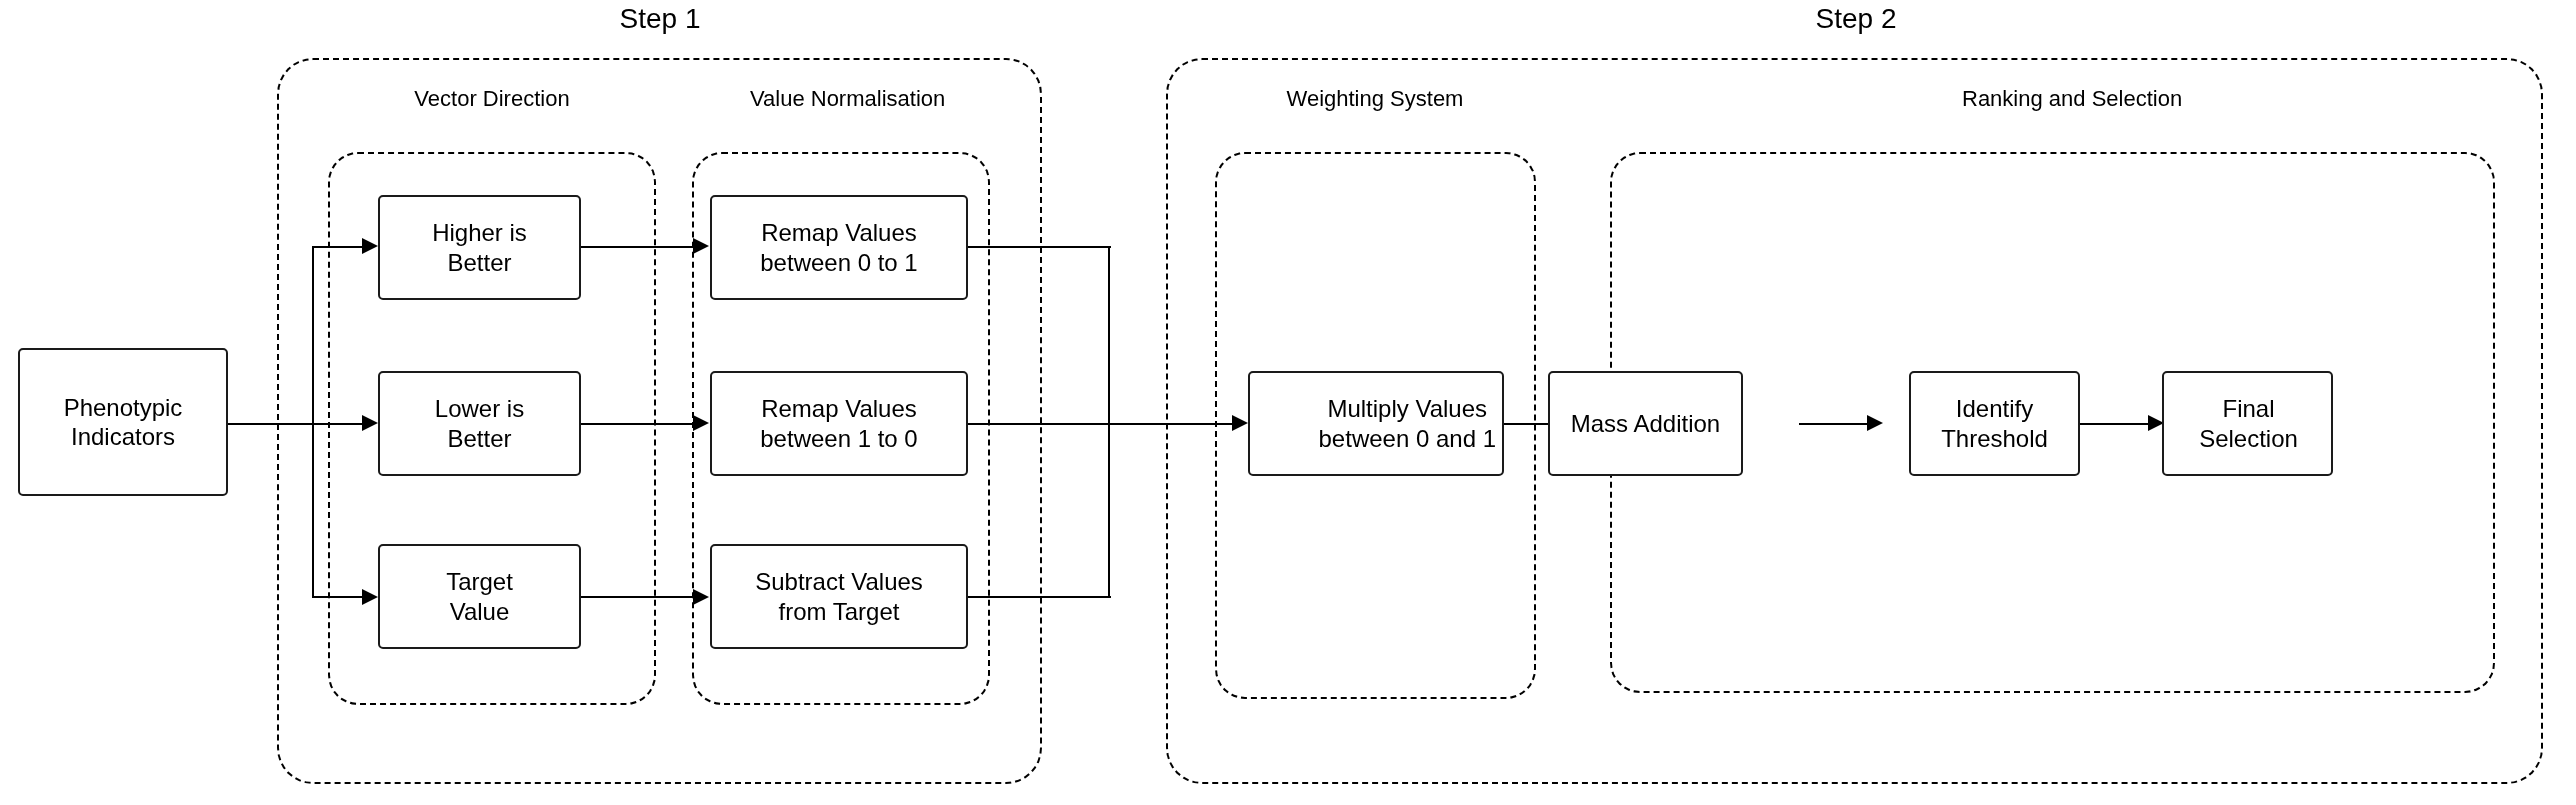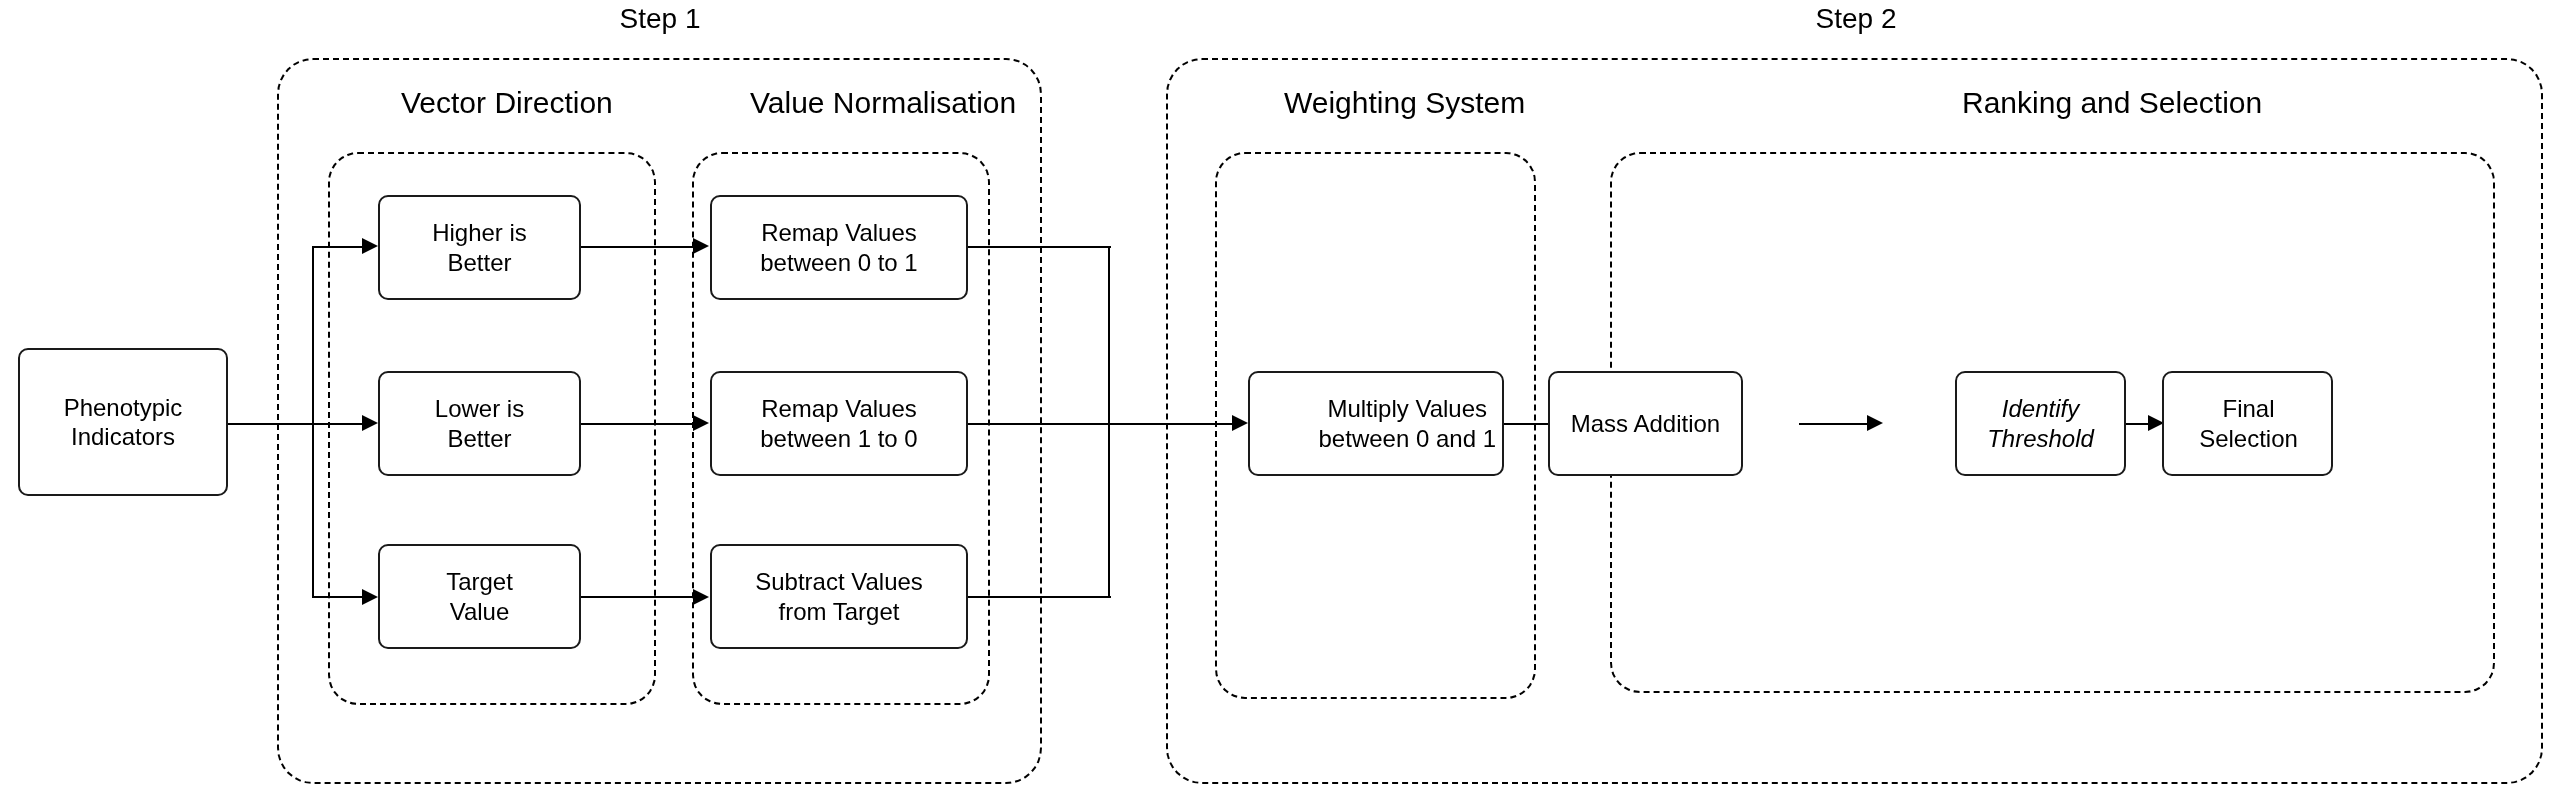--- a/index.html
+++ b/index.html
@@ -6,26 +6,26 @@
   #root{position:relative;width:2576px;height:806px;background:#ffffff;
         font-family:"Liberation Sans","DejaVu Sans",sans-serif;color:#000000;}
 
   
   .group{position:absolute;box-sizing:border-box;border:2.4px dashed #000000;
          border-radius:36px;background:transparent;}
   .group.inner{border-width:2.4px;border-radius:30px;}
 
   
   .caption{position:absolute;white-space:nowrap;text-align:center;
-           font-size:30px;line-height:1;color:#000000;}
+           font-size:22px;line-height:1;color:#000000;}
   .caption.big{font-size:28px;}
 
   
   .box{position:absolute;box-sizing:border-box;border:2.4px solid #1a1a1a;
-       border-radius:10px;background:#ffffff;display:flex;align-items:center;
+       border-radius:5px;background:#ffffff;display:flex;align-items:center;
        justify-content:center;text-align:center;padding:2.4px 6px;}
   .box .lbl{font-size:24px;line-height:1.22;color:#000000;white-space:pre-line;}
 
   
   .hline{position:absolute;height:0;border-top:2.4px solid #000000;}
   .vline{position:absolute;width:0;border-left:2.4px solid #000000;}
   .arrow{position:absolute;width:0;height:0;
          border-top:8.5px solid transparent;border-bottom:8.5px solid transparent;
          border-left:16px solid #000000;}
 </style>
@@ -128,21 +128,21 @@
 
   <div class="box" style="left:1248px;top:371px;width:256px;height:105px;justify-content:flex-end;">
     <span class="lbl">Multiply Values
 between 0 and 1</span>
   </div>
 
   <div class="box" style="left:1548px;top:371px;width:195px;height:105px;">
     <span class="lbl">Mass Addition</span>
   </div>
 
-  <div class="box" style="left:1955px;top:371px;width:171px;height:105px;font-style:italic;">
+  <div class="box" style="left:1909px;top:371px;width:171px;height:105px;">
     <span class="lbl">Identify
 Threshold</span>
   </div>
 
   <div class="box" style="left:2162px;top:371px;width:171px;height:105px;padding-left:8px;">
     <span class="lbl">Final
 Selection</span>
   </div>
 
 </div>

